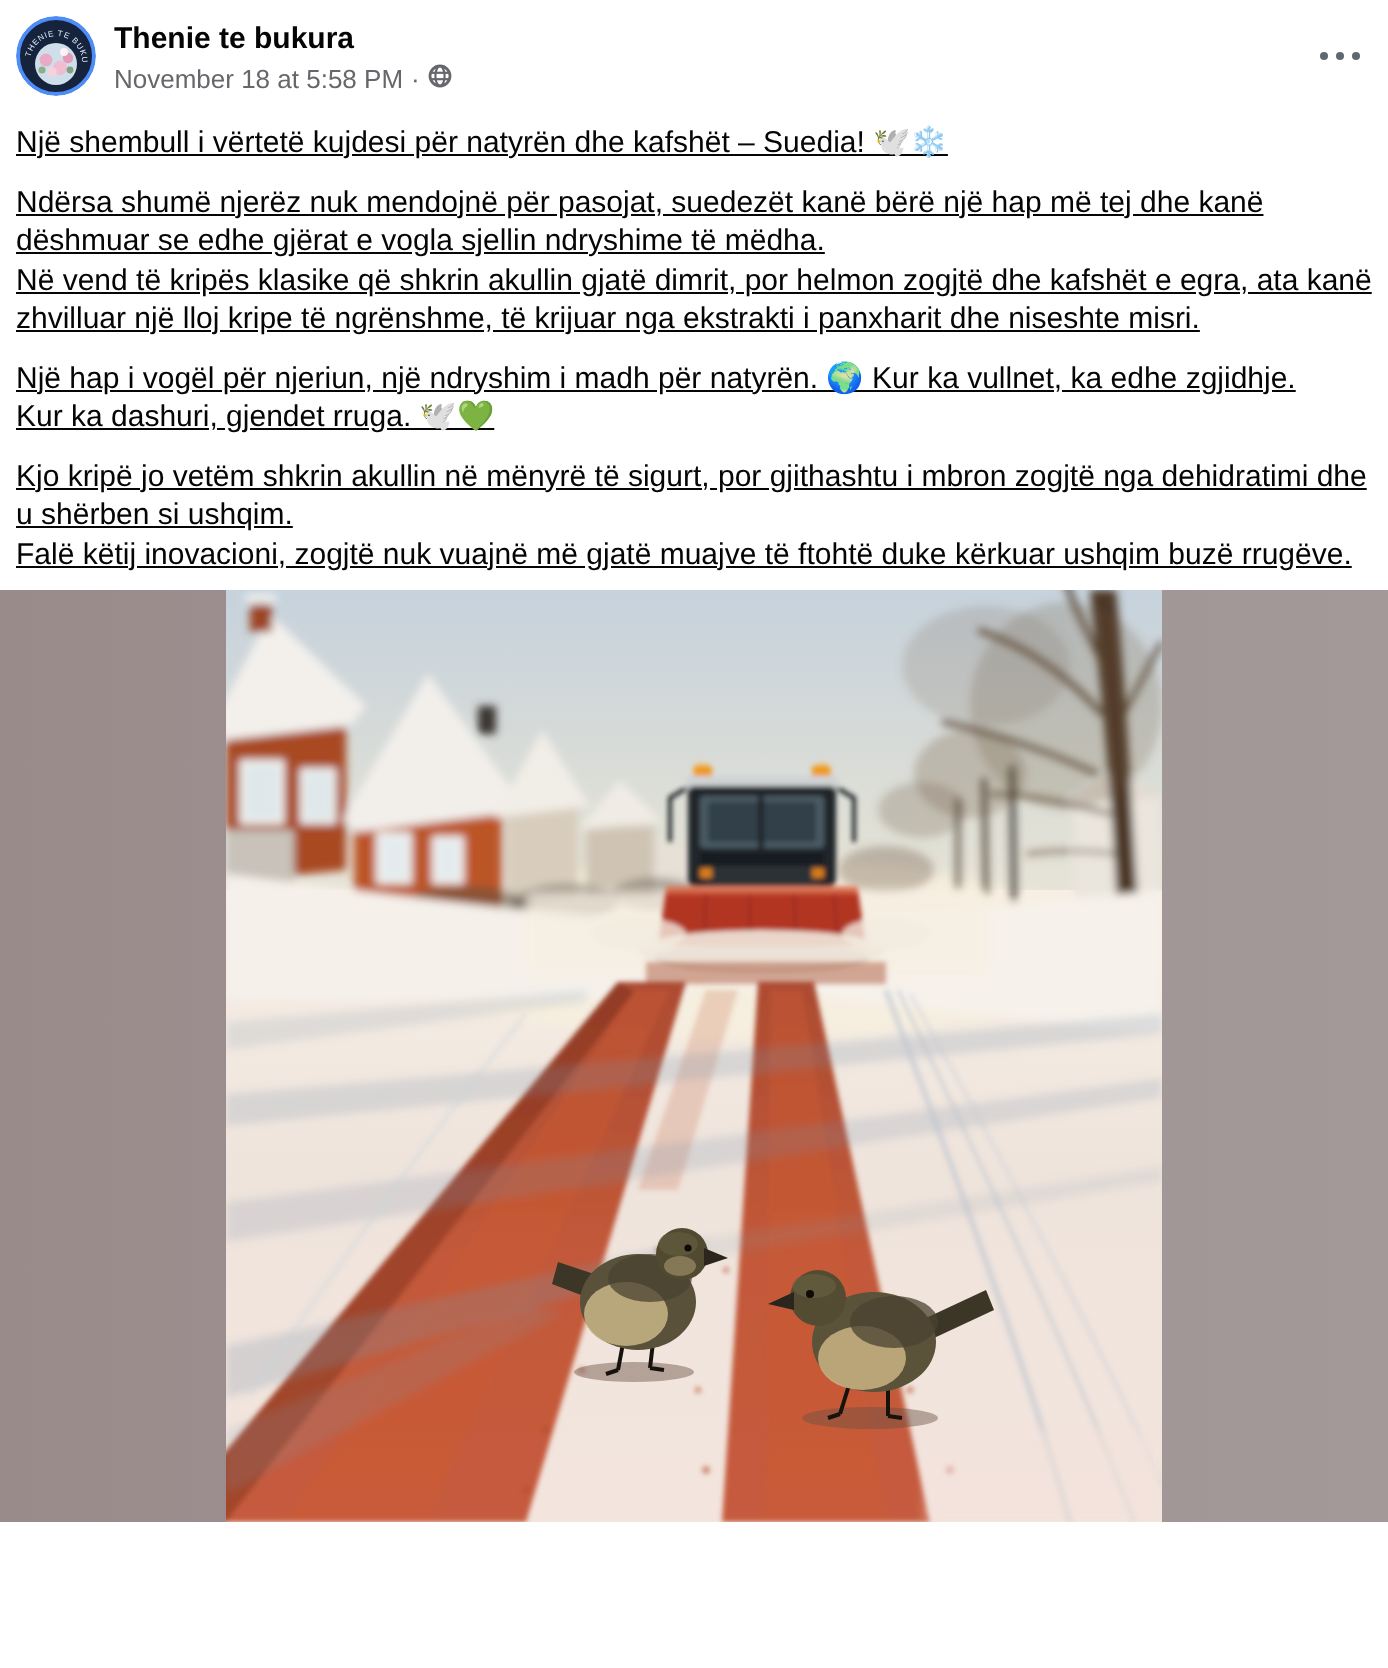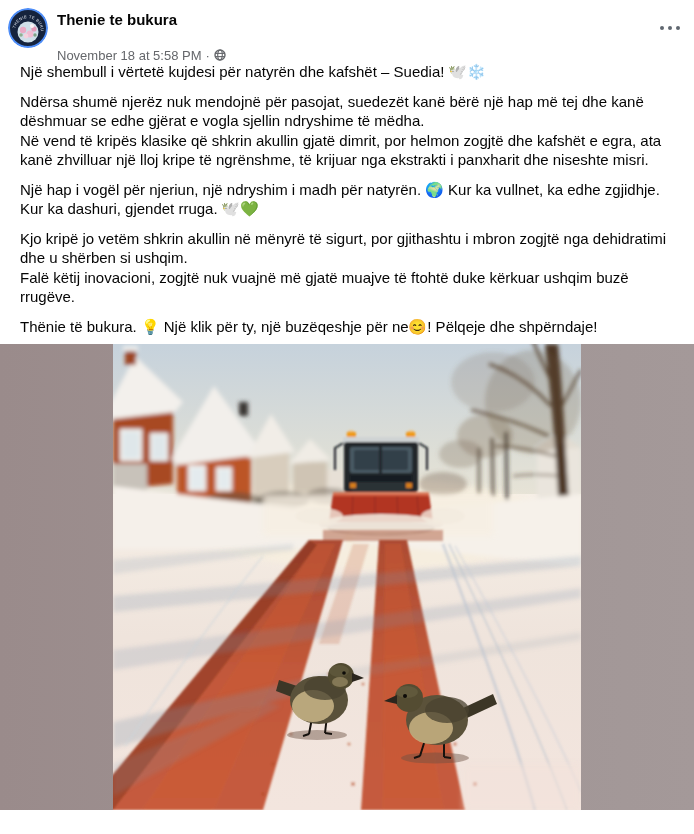--- a/index.html
+++ b/index.html
@@ -9,30 +9,30 @@
     font-family:"Liberation Sans",sans-serif;
     -webkit-font-smoothing:antialiased;
   }
   .post{position:relative;width:694px;height:834px;background:var(--background,#fff);}
 
   
   .post-header{display:flex;align-items:flex-start;padding:8px 8px 4px 8px;height:44px;box-sizing:content-box;}
   .avatar-wrap{width:40px;height:40px;flex:0 0 40px;border-radius:50%;overflow:hidden;cursor:pointer;}
   .head-texts{margin-left:9px;padding-top:2px;flex:1;}
   .author-name{font-size:15px;font-weight:700;color:var(--text-primary,#050505);line-height:20px;cursor:pointer;}
-  .meta-line{display:flex;align-items:flex-start;gap:4px;font-size:13px;color:var(--text-secondary,#65676b);line-height:16px;margin-top:18px;}
+  .meta-line{display:flex;align-items:center;gap:4px;font-size:13px;color:var(--text-secondary,#65676b);line-height:16px;margin-top:1px;}
   .meta-line a{color:var(--text-secondary,#65676b);text-decoration:none;cursor:pointer;}
   .globe{display:inline-block;margin-top:1px;}
   .more-btn{width:32px;height:32px;margin-top:4px;border:none;background:transparent;border-radius:50%;
     display:flex;align-items:center;justify-content:center;gap:4px;cursor:pointer;}
   .more-btn i{width:4px;height:4px;border-radius:50%;background:#606770;display:block;}
 
   
   .post-text{padding:6px 8px 0 8px;font-size:15px;line-height:19.5px;color:var(--text-primary,#050505);}
-  .post-text p{margin:0 0 10px 12px;white-space:pre-line;}
+  .post-text p{margin:0 0 10px 0;white-space:pre-line;text-decoration:underline;}
   .post-text p:last-child{margin-bottom:8px;}
 
   
   .photo-strip{
     width:694px;height:466px;
     background:linear-gradient(90deg,#9a8b8b 0%,#9c8e8e 20%,#a29797 80%,#a49999 100%);
     display:flex;justify-content:center;align-items:flex-start;cursor:pointer;
   }
   .photo-strip svg{display:block;}
 </style>
@@ -84,21 +84,20 @@
   </div>
 
   <div class="post-text">
       <p>Një shembull i vërtetë kujdesi për natyrën dhe kafshët – Suedia! 🕊️❄️</p>
       <p>Ndërsa shumë njerëz nuk mendojnë për pasojat, suedezët kanë bërë një hap më tej dhe kanë dëshmuar se edhe gjërat e vogla sjellin ndryshime të mëdha.
 Në vend të kripës klasike që shkrin akullin gjatë dimrit, por helmon zogjtë dhe kafshët e egra, ata kanë zhvilluar një lloj kripe të ngrënshme, të krijuar nga ekstrakti i panxharit dhe niseshte misri.</p>
       <p>Një hap i vogël për njeriun, një ndryshim i madh për natyrën. 🌍 Kur ka vullnet, ka edhe zgjidhje.
 Kur ka dashuri, gjendet rruga. 🕊️💚</p>
       <p>Kjo kripë jo vetëm shkrin akullin në mënyrë të sigurt, por gjithashtu i mbron zogjtë nga dehidratimi dhe u shërben si ushqim.
 Falë këtij inovacioni, zogjtë nuk vuajnë më gjatë muajve të ftohtë duke kërkuar ushqim buzë rrugëve.</p>
-      <p>Thënie të bukura. 💡 Një klik për ty, një buzëqeshje për ne😊! Pëlqeje dhe shpërndaje!</p>
     </div>
 
   <div class="photo-strip" title="Two small birds stand on a snow-covered street marked with red beet-juice de-icing stripes; a snow plow with a red blade approaches, red Swedish houses on the left, bare winter trees on the right">
     <svg width="468" height="466" viewBox="0 0 468 466" role="img">
       <defs>
         <linearGradient id="sky" x1="0" y1="0" x2="0" y2="1">
           <stop offset="0" stop-color="#c6d2dc"></stop>
           <stop offset="0.55" stop-color="#dfdfd6"></stop>
           <stop offset="1" stop-color="#f4ead7"></stop>
         </linearGradient>

